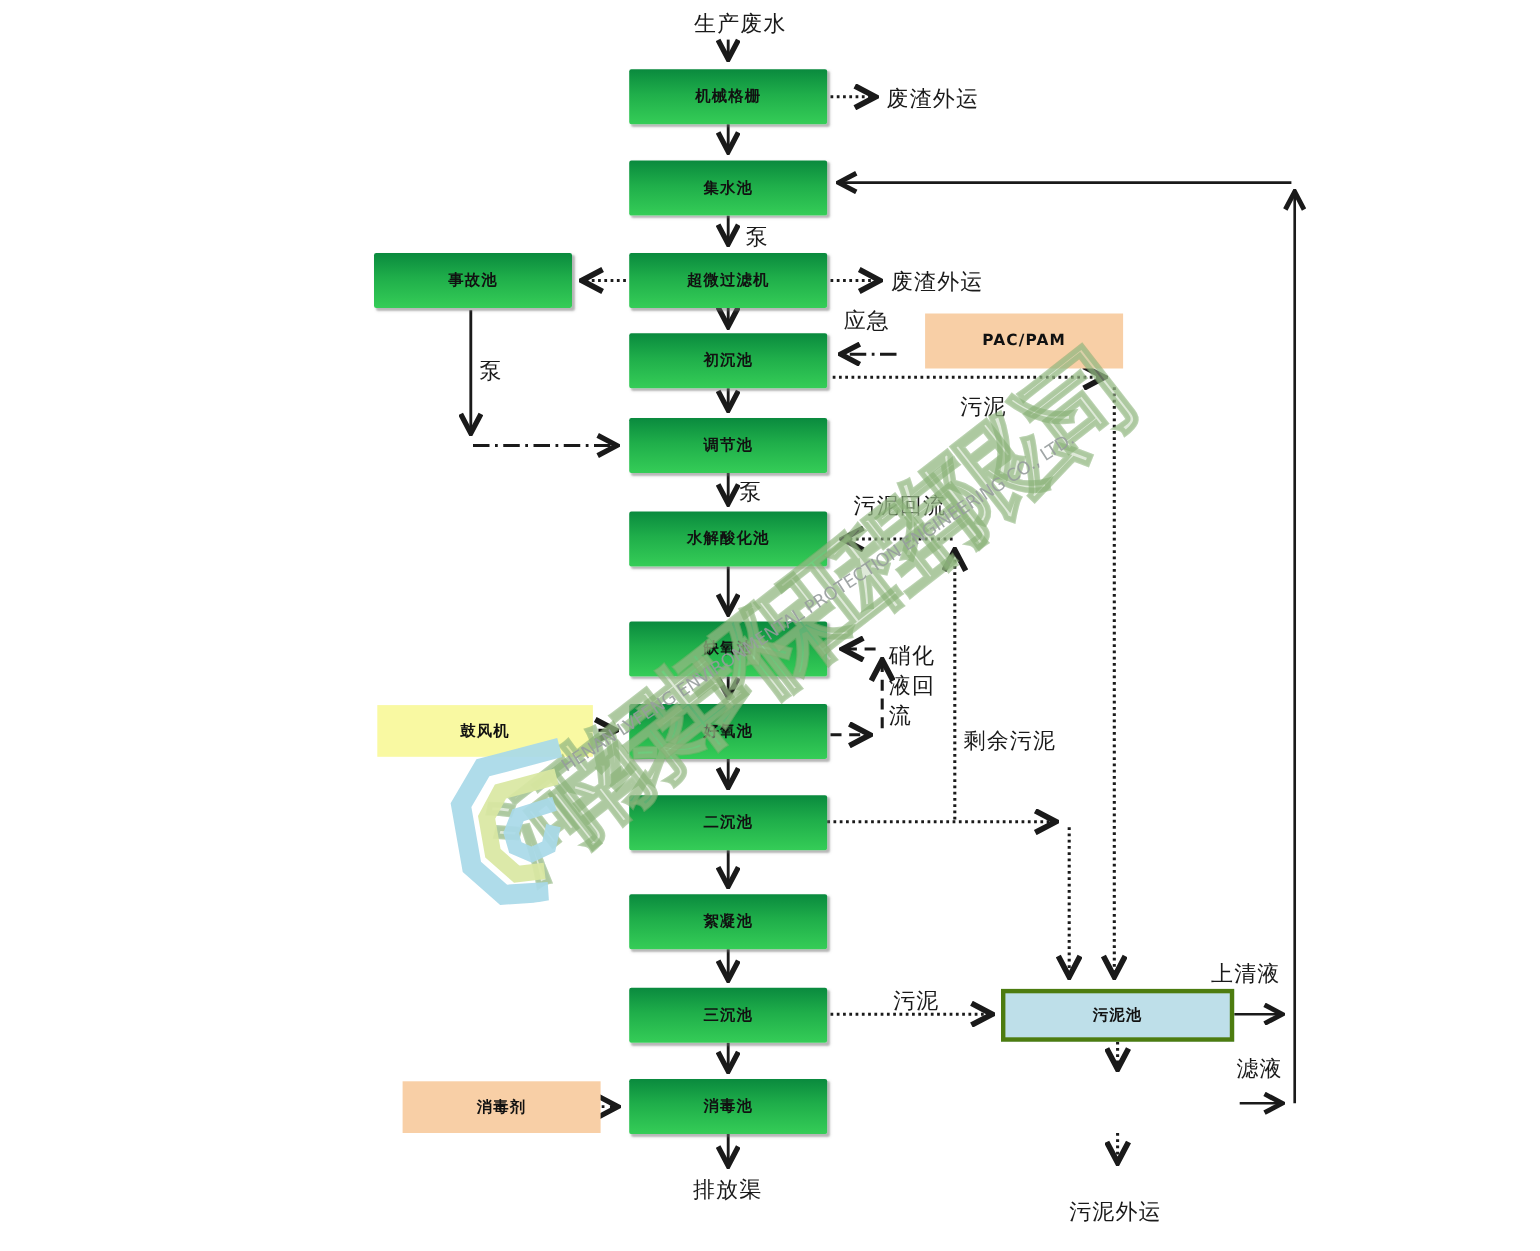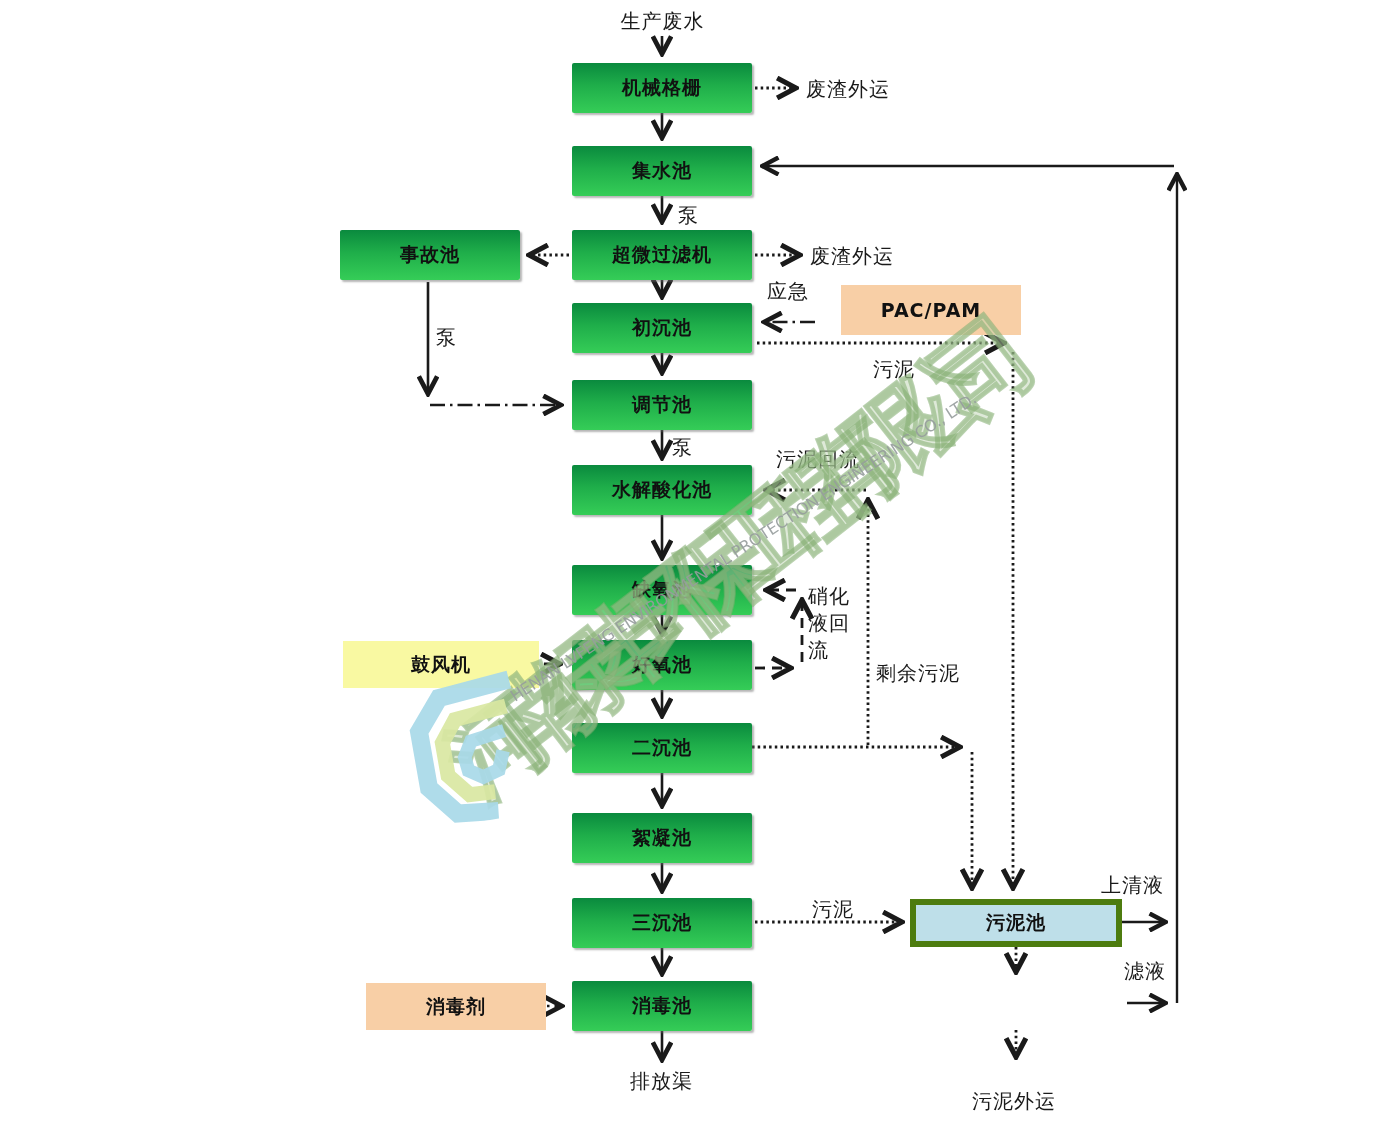--- a/index.html
+++ b/index.html
@@ -2,33 +2,33 @@
 <html style="--green-top: #0a8a3e; --green-bottom: #35cd57; --peach: #f8cfa6; --yellow: #f9f9a2; --blue: #bedfe9;"><head>
 <meta charset="utf-8">
 <style>
   html,body{margin:0;padding:0;background:#ffffff;}
   .canvas{
     position:relative;width:1400px;height:1137px;background:#ffffff;overflow:hidden;
     font-family:"DejaVu Sans","Liberation Sans",sans-serif;color:#1a1a1a;
   }
   .node{
     position:absolute;display:flex;align-items:center;justify-content:center;
-    font-size:19px;font-weight:bold;color:#111;z-index:3;letter-spacing:1px;
+    font-size:14px;font-weight:bold;color:#111;z-index:3;letter-spacing:1px;
   }
   .green{
     background:linear-gradient(180deg,var(--green-top,#0a8a3e) 0%,#1fae4a 45%,var(--green-bottom,#35cd57) 100%);
     border-radius:2px;box-shadow:2px 2px 2px rgba(110,110,110,.5);
   }
   .peach{background:var(--peach,#f8cfa6);margin-left:23px;}
   .yellow{background:var(--yellow,#f9f9a2);}
-  .blue{background:var(--blue,#bedfe9);border:6px solid #4d7c0f;box-sizing:border-box;}
+  .blue{background:var(--blue,#bedfe9);border:4px solid #4d7c0f;box-sizing:border-box;}
   .lbl{
     position:absolute;font-size:20px;color:#1a1a1a;z-index:4;white-space:nowrap;letter-spacing:1px;
   }
-  .lbl.center{text-align:center;}
+  .lbl.center{text-align:right;}
   .lbl.wrap{white-space:normal;word-break:break-all;line-height:1.35;}
   svg.wires{position:absolute;left:0;top:0;z-index:2;}
   
   .wm-cn{
     position:absolute;left:462px;top:712px;z-index:5;pointer-events:none;
     font-size:96px;font-weight:bold;letter-spacing:-40px;white-space:nowrap;
     transform:rotate(-38deg);transform-origin:left center;
     color:rgba(255,255,255,0.18);
     -webkit-text-stroke:2px rgba(133,175,115,.55);
     text-stroke:2px rgba(133,175,115,.55);

